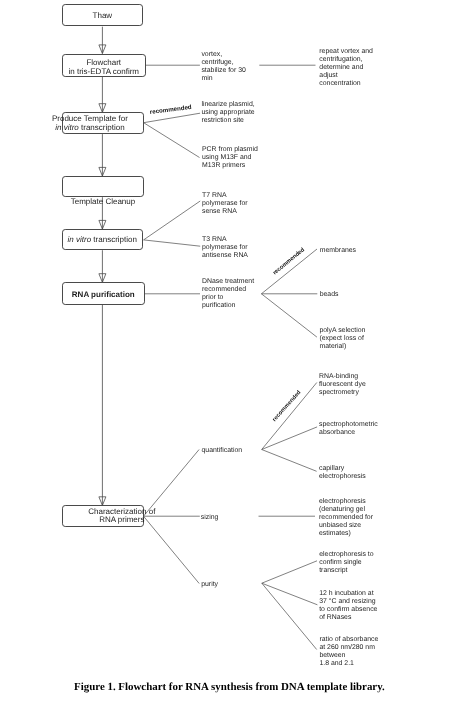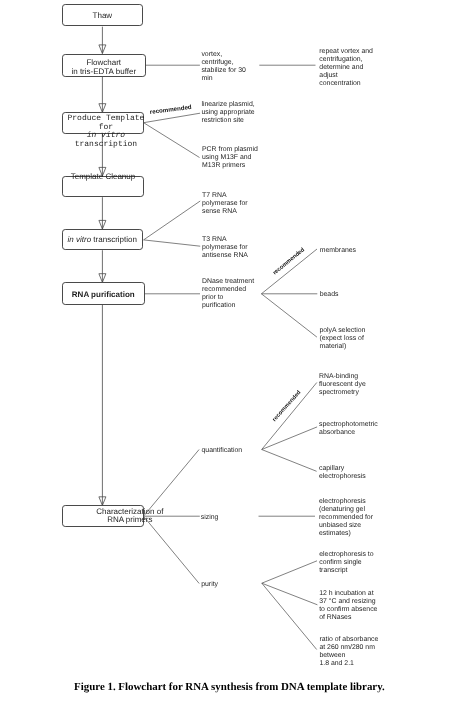--- a/index.html
+++ b/index.html
@@ -70,36 +70,36 @@
       <path d="M261.8,583.2 L317.0,560.8"></path>
       <path d="M261.8,583.2 L317.4,604.8"></path>
       <path d="M261.8,583.2 L316.7,649.5"></path>
     </g>
   </svg>
 
   <div class="node" style="left:61.9px;top:4.3px;width:80.9px;height:22.2px;"></div>
   <div class="nt" style="left:61.9px;top:11.6px;width:80.9px;"><span>Thaw</span></div>
 
   <div class="node" style="left:62.0px;top:54.3px;width:83.5px;height:22.9px;"></div>
-  <div class="nt" style="left:62.0px;top:58.7px;width:83.5px;"><span>Flowchart</span><br><span>in tris-EDTA buffer</span></div>
+  <div class="nt" style="left:62.0px;top:58.7px;width:83.5px;"><span>Flowchart</span><br><span>in tris-EDTA confirm</span></div>
 
   <div class="node" style="left:61.8px;top:112.3px;width:81.8px;height:21.8px;"></div>
-  <div class="nt" style="left:65px;top:114.7px;width:81.8px;font-family:Liberation Mono, monospace;"><span>Produce Template for</span><br><span><i>in vitro</i><span> transcription</span></span></div>
+  <div class="nt" style="left:49px;top:114.7px;width:81.8px;"><span>Produce Template for</span><br><span><i>in vitro</i><span> transcription</span></span></div>
 
   <div class="node" style="left:62.4px;top:176.0px;width:81.2px;height:21.2px;"></div>
-  <div class="nt" style="left:62.4px;top:173px;width:81.2px;"><span>Template Cleanup</span></div>
+  <div class="nt" style="left:62.4px;top:198px;width:81.2px;"><span>Template Cleanup</span></div>
 
   <div class="node" style="left:62.0px;top:229.0px;width:80.5px;height:21.2px;"></div>
   <div class="nt" style="left:62.0px;top:236.4px;width:80.5px;"><span><i>in vitro</i><span> transcription</span></span></div>
 
   <div class="node" style="left:61.5px;top:282.3px;width:83.5px;height:22.7px;"></div>
   <div class="nt" style="left:61.5px;top:291.3px;width:83.5px;font-weight:bold;"><span>RNA purification</span></div>
 
   <div class="node" style="left:62.0px;top:505.4px;width:81.6px;height:21.8px;"></div>
-  <div class="nt" style="left:70px;top:507.6px;width:81.6px;padding-left:19px;"><span>Characterization of</span><br><span>RNA primers</span></div>
+  <div class="nt" style="left:62.0px;top:507.6px;width:81.6px;padding-left:19px;"><span>Characterization of</span><br><span>RNA primers</span></div>
 
   <div class="ann" style="left:201.4px;top:50.7px;">vortex,
 centrifuge,
 stabilize for 30
 min</div>
   <div class="ann" style="left:319.3px;top:47.8px;">repeat vortex and
 centrifugation,
 determine and
 adjust
 concentration</div>

